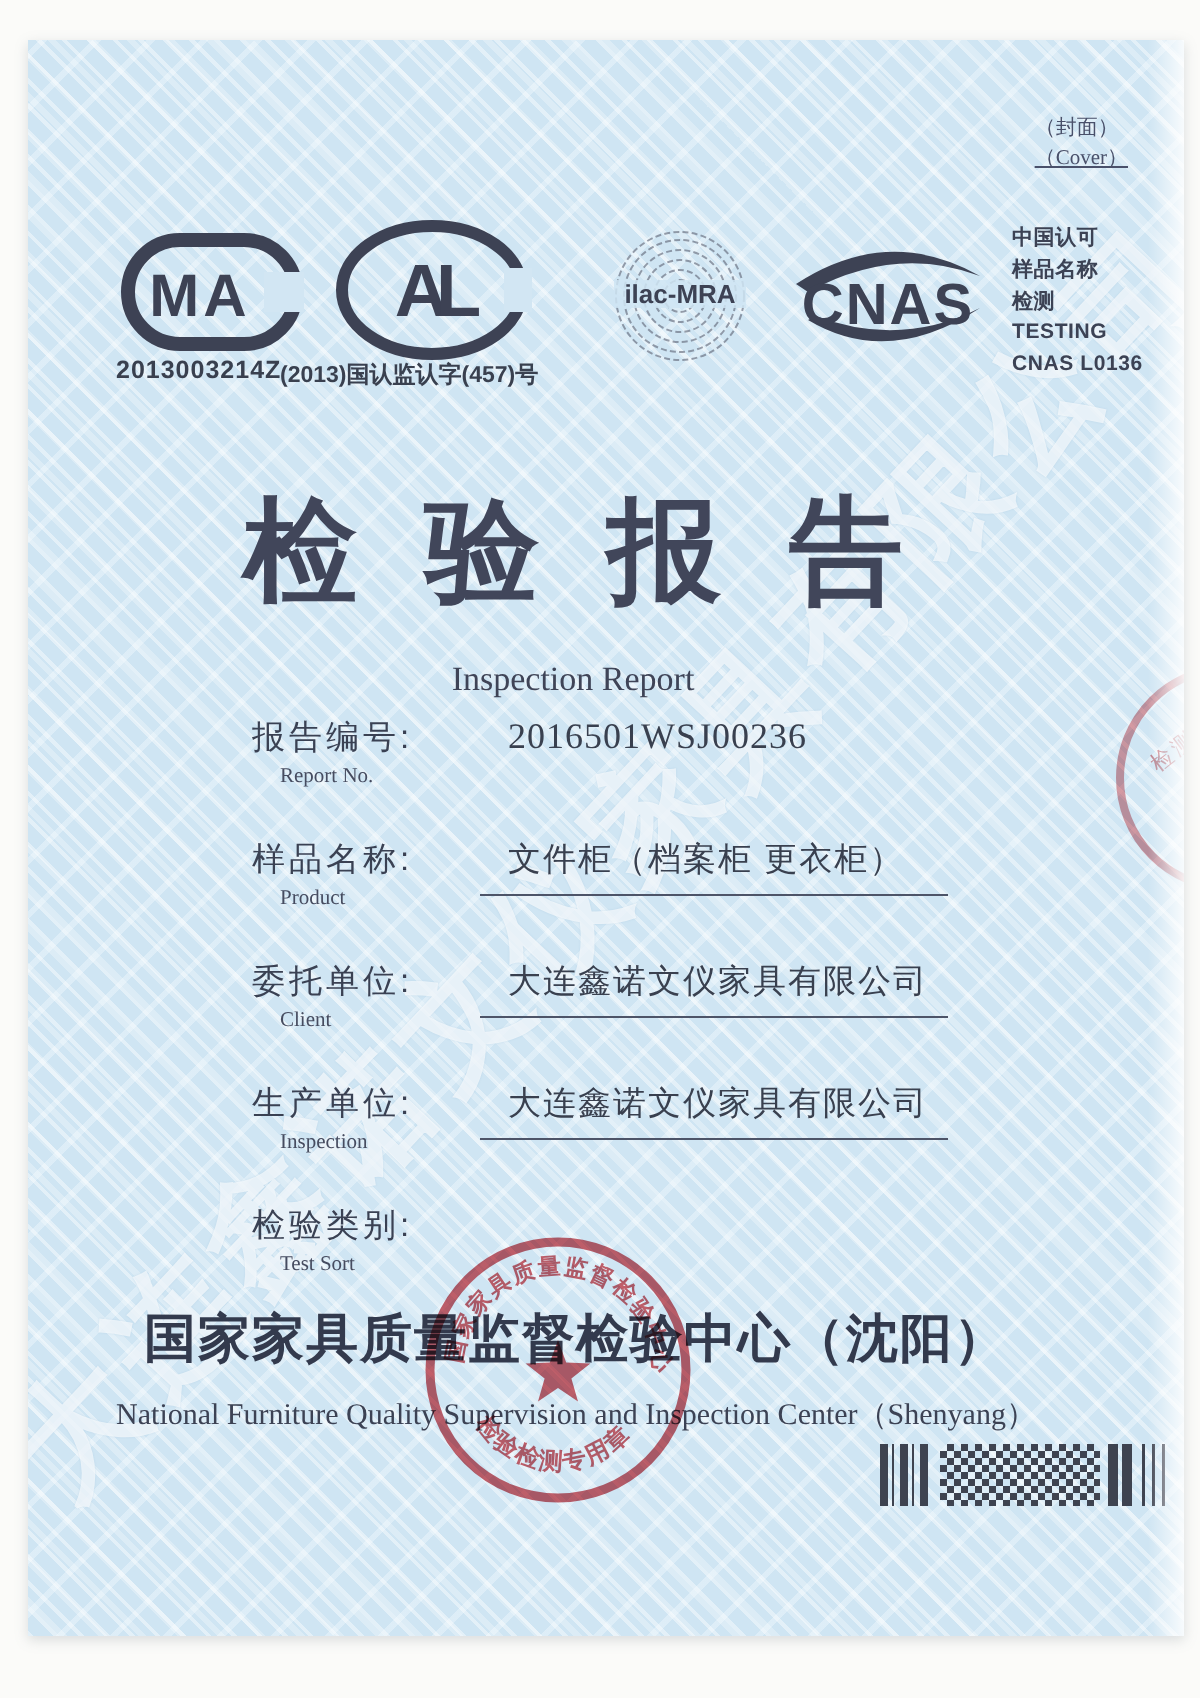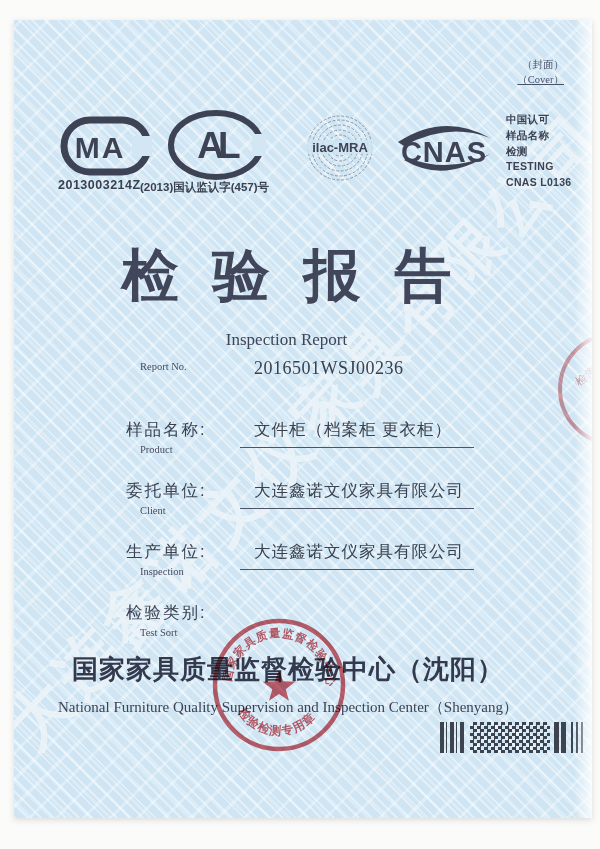--- a/index.html
+++ b/index.html
@@ -29,21 +29,21 @@
   .watermark{
     position:absolute;left:-28px;top:688px;
     transform:rotate(-47deg);transform-origin:0 0;
     font-size:64px;font-weight:bold;letter-spacing:6px;white-space:nowrap;
     color:rgba(255,255,255,.66);
     text-shadow:0 0 1px rgba(160,195,222,.45);
     pointer-events:none;
   }
   
   .cover{
-    position:absolute;right:28px;top:36px;text-align:right;
+    position:absolute;right:28px;top:36px;text-align:left;
     font-size:10.5px;line-height:1.55;color:#49506a;
   }
   .cover .en{font-family:"Liberation Serif",serif;text-decoration:underline;}
   
   .logo{position:absolute;}
   .cma{left:46px;top:96px;}
   .cma-no{position:absolute;left:44px;top:158px;font-size:12.5px;font-weight:bold;letter-spacing:.5px;color:#39404f;}
   .cal{left:152px;top:88px;}
   .cal-no{position:absolute;left:126px;top:160px;font-size:11.5px;font-weight:bold;color:#39404f;text-align:center;}
   .ilac{left:292px;top:94px;}
@@ -164,20 +164,21 @@
     <div>TESTING</div>
     <div>CNAS L0136</div>
   </div>
 
   <div class="title">检验报告</div>
   <div class="subtitle">Inspection Report</div>
 
   <div class="fields">
     <div class="frow">
       <div class="flbl">
+        <div class="zh">报告编号:</div>
         <div class="en">Report No.</div>
       </div>
       <div class="fval num">2016501WSJ00236</div>
     </div>
     <div class="frow u">
       <div class="flbl">
         <div class="zh">样品名称:</div>
         <div class="en">Product</div>
       </div>
       <div class="fval">文件柜（档案柜 更衣柜）</div>

